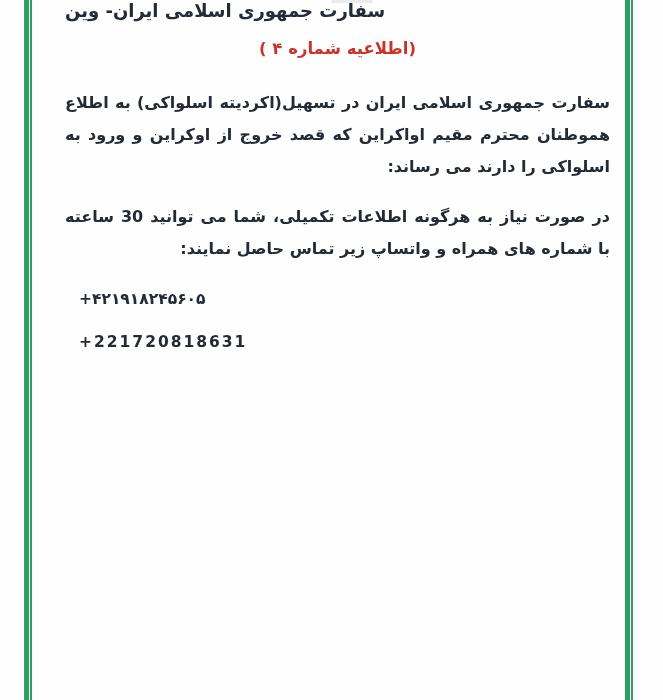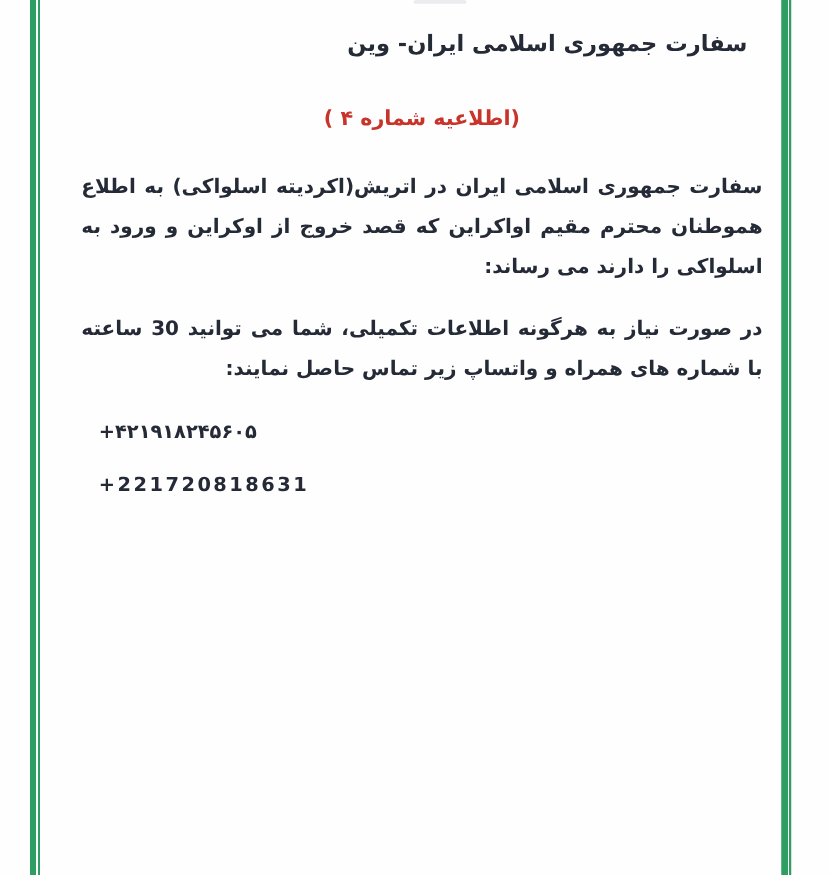--- a/index.html
+++ b/index.html
@@ -40,29 +40,28 @@
   .content {
     position: absolute;
     left: 65px;
     right: 53px;
     top: 0;
     direction: rtl;
     color: #242a36;
     font-weight: bold;
   }
   .title {
-    margin: 12px;
-    padding-top: 13px;
-    text-align: right;
+    margin: 0;
+    text-align: left;
     font-size: 18px;
     line-height: 22px;
     font-weight: bold;
   }
   .subtitle {
-    margin: 37px 0 0 0;
+    margin: 16px 0 0 0;
     text-align: center;
     font-size: 16.5px;
     line-height: 22px;
     color: #c8332a;
     font-weight: bold;
   }
   .paras { margin-top: 27px; }
   .para {
     margin: 0 0 18px 0;
     font-size: 16px;
@@ -87,21 +86,21 @@
   <div class="vborder left"></div>
   <div class="vborder right"></div>
   <div class="scan-artifact"></div>
 
   <div class="content">
     <h1 class="title">سفارت جمهوری اسلامی ایران- وین</h1>
 
     <div class="subtitle">(اطلاعیه شماره ۴ )</div>
 
     <div class="paras">
-      <p class="para">سفارت جمهوری اسلامی ایران در اتریش(اکردیته اسلواکی) به اطلاع هموطنان محترم مقیم اواکراین که قصد خروج از اوکراین و ورود به اسلواکی را دارند می رساند:</p>
+      <p class="para">سفارت جمهوری اسلامی ایران در تسهیل(اکردیته اسلواکی) به اطلاع هموطنان محترم مقیم اواکراین که قصد خروج از اوکراین و ورود به اسلواکی را دارند می رساند:</p>
 
 
 
       <p class="para">در صورت نیاز به هرگونه اطلاعات تکمیلی، شما می توانید 30 ساعته با شماره های همراه و واتساپ زیر تماس حاصل نمایند:</p>
     </div>
 
     <div class="phones">
       <div class="phone">+۴۲۱۹۱۸۲۴۵۶۰۵</div>
 
       <div class="phone">+221720818631</div>

